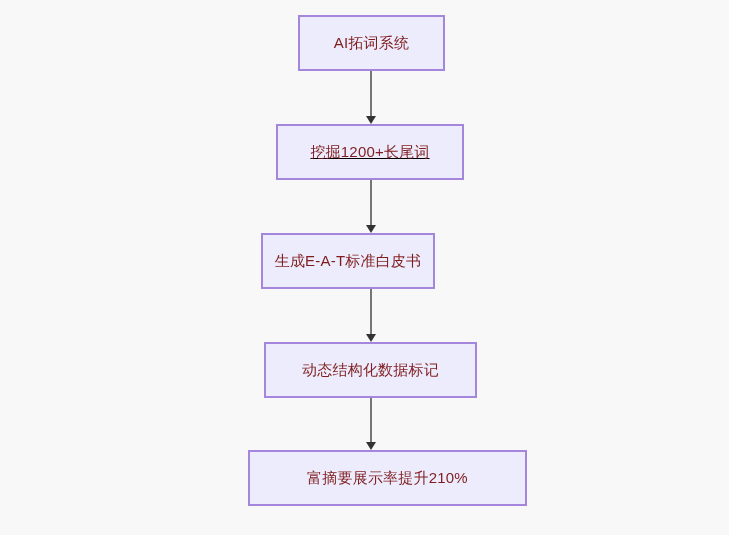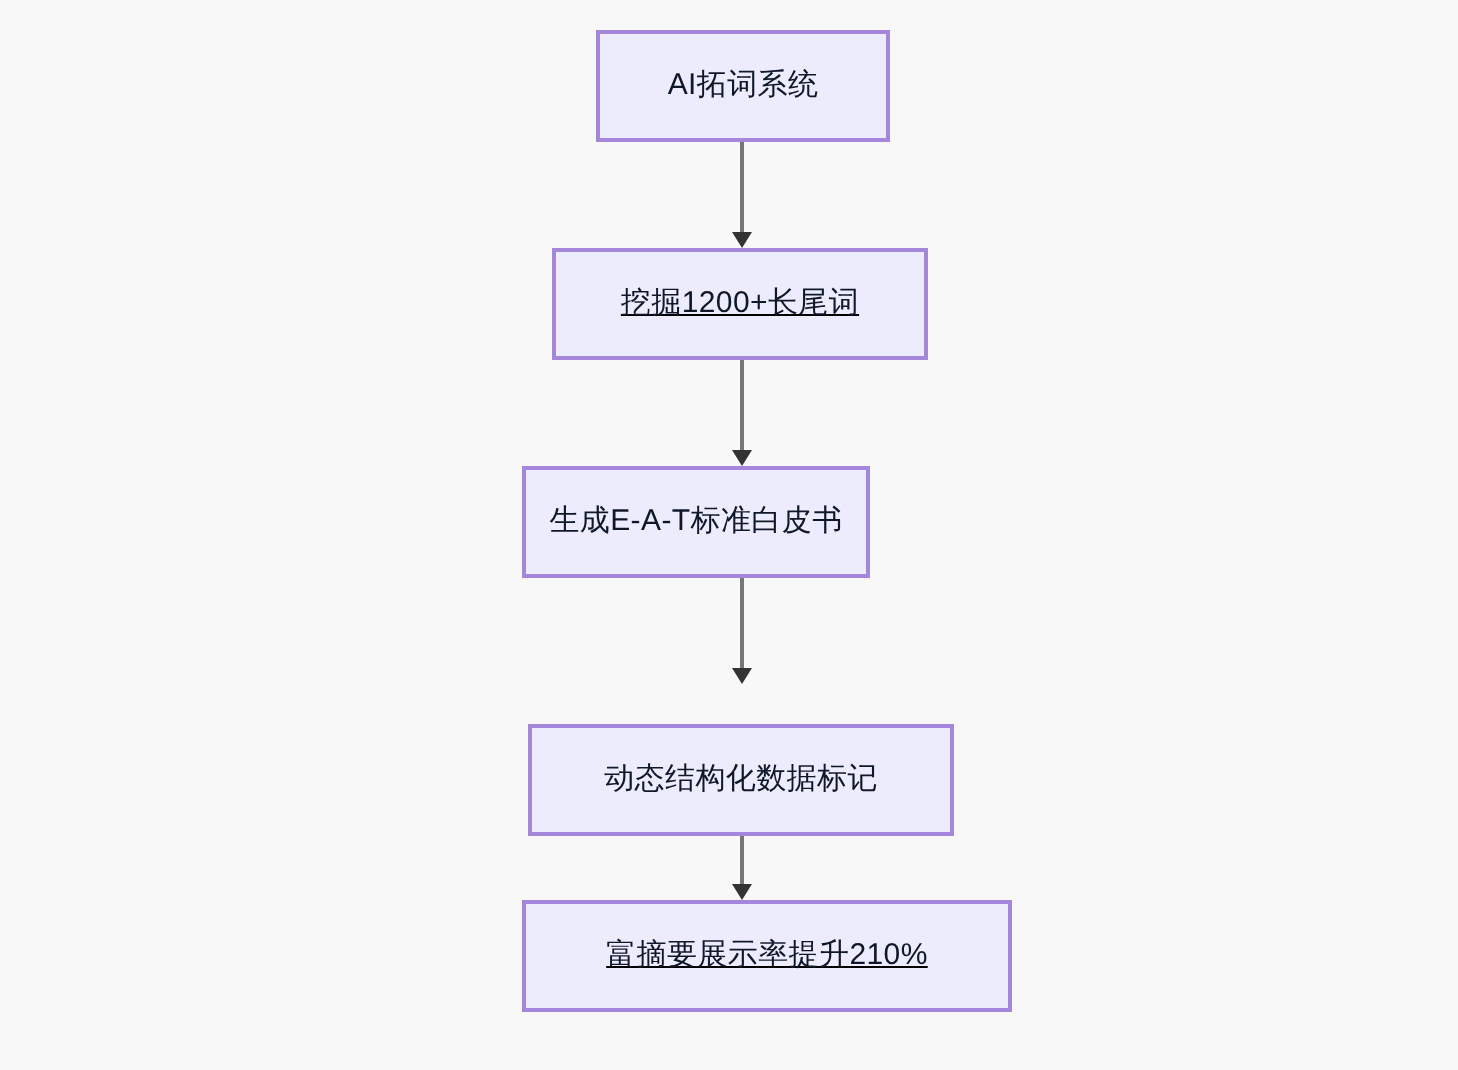--- a/index.html
+++ b/index.html
@@ -29,21 +29,21 @@
     border: 2px solid #a487dd;
     display: flex;
     align-items: center;
     justify-content: center;
     height: 56px;
     z-index: 2;
   }
 
   .flow-node-label {
     font-size: 15px;
-    color: #0f172a;
+    color: #7f1d1d;
     line-height: 1.2;
     letter-spacing: 0.2px;
     white-space: nowrap;
     text-align: center;
   }
 
   .connector {
     position: absolute;
     z-index: 1;
   }
@@ -63,22 +63,22 @@
     height: 0;
     border-left: 5px solid transparent;
     border-right: 5px solid transparent;
     border-top: 8px solid #333333;
   }
 
   
   .node-1 { left: 298px; top: 15px;  width: 147px; }
   .node-2 { left: 276px; top: 124px; width: 188px; text-decoration: underline; }
   .node-3 { left: 261px; top: 233px; width: 174px; }
-  .node-4 { left: 264px; top: 362px; width: 213px; }
-  .node-5 { left: 261px; top: 450px; width: 245px; text-decoration: underline; }
+  .node-4 { left: 264px; top: 342px; width: 213px; }
+  .node-5 { left: 248px; top: 450px; width: 279px; }
 
   
   .conn-1 { left: 370px; top: 71px;  height: 53px; }
   .conn-2 { left: 370px; top: 180px; height: 53px; }
   .conn-3 { left: 370px; top: 289px; height: 53px; }
   .conn-4 { left: 370px; top: 398px; height: 52px; }
 </style>
 </head>
 <body>
 

